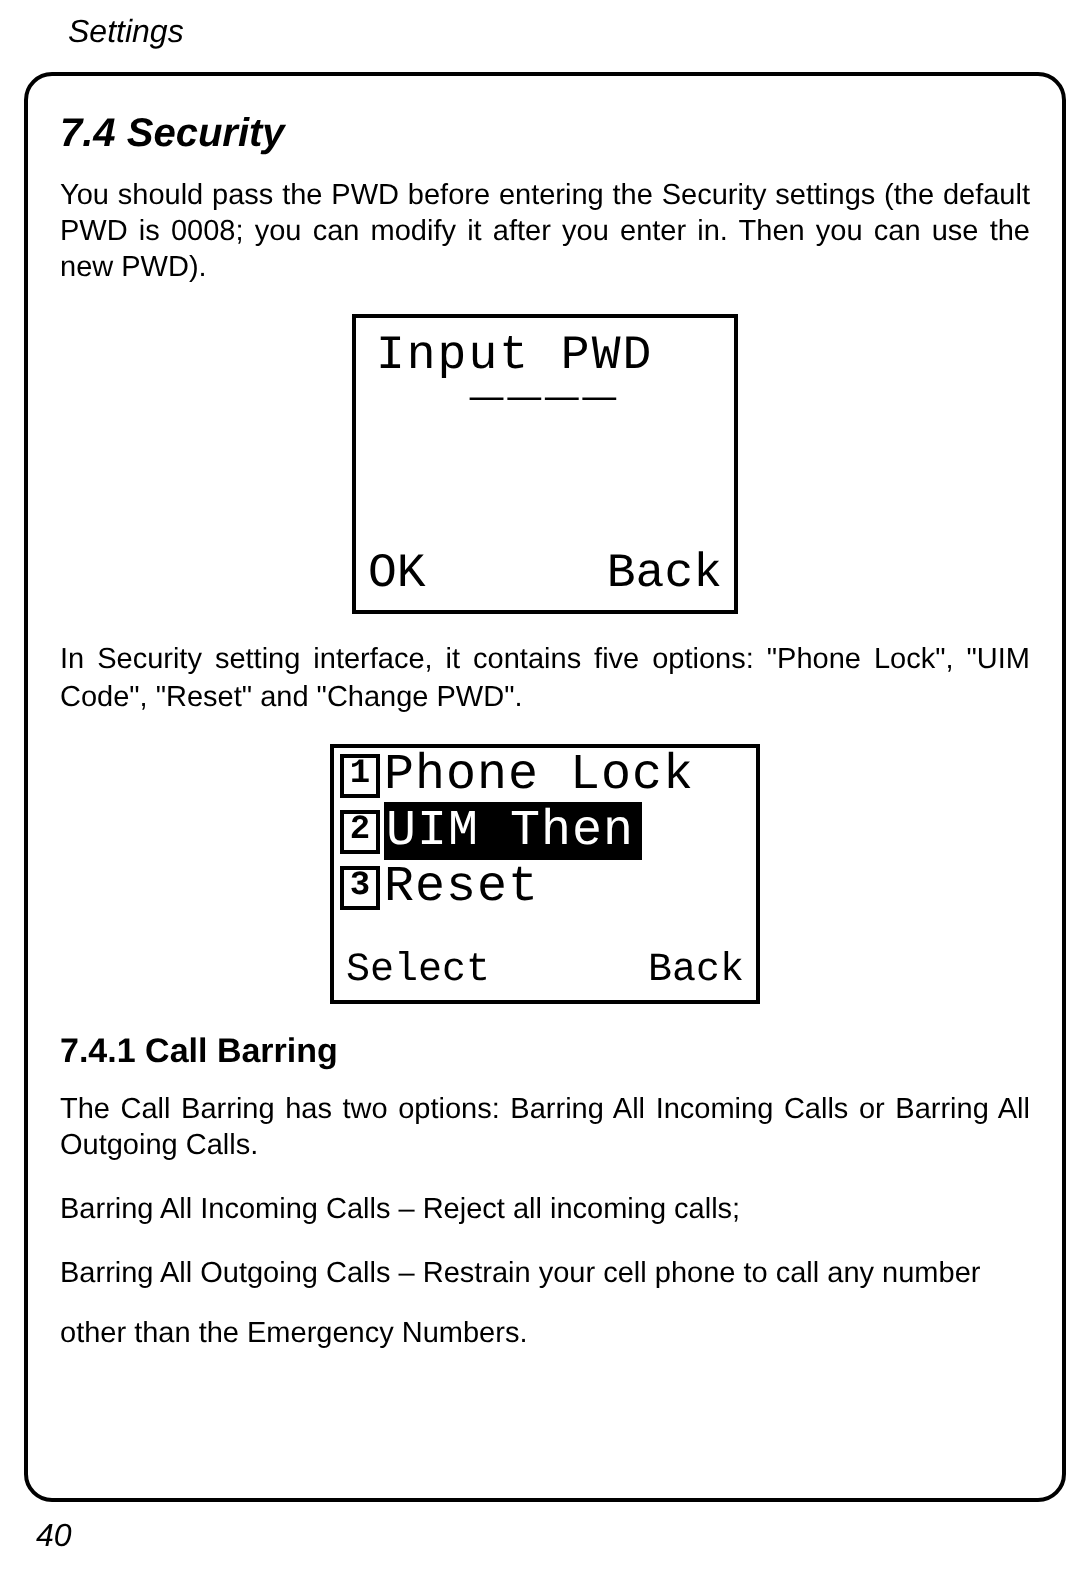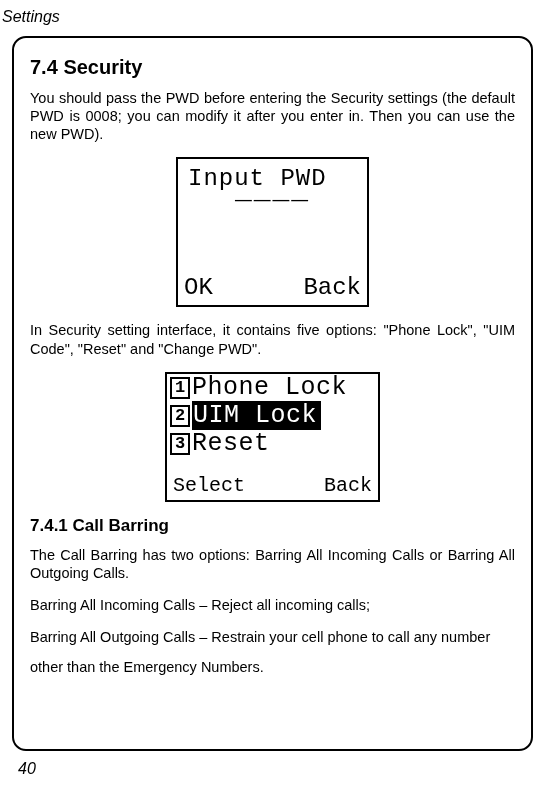--- a/index.html
+++ b/index.html
@@ -11,33 +11,34 @@
       width: 545px;
       height: 790px;
       font-family: Arial, Helvetica, sans-serif;
       background: #fff;
       color: #000;
       position: relative;
     }
     .page-header {
       font-style: italic;
       font-size: 16px;
-      padding: 8px 0 0 2px;
+      padding: 8px 0 0 34px;
     }
     .page-frame {
       border: 2px solid #000;
       border-radius: 14px;
       margin: 10px 12px 0 12px;
       padding: 18px 16px 20px 16px;
       height: 715px;
     }
     .heading-main {
       font-size: 20px;
       font-weight: bold;
       margin-bottom: 10px;
+      font-style: italic;
     }
     .body-text {
       font-size: 14.5px;
       text-align: justify;
       margin-bottom: 14px;
       line-height: 1.25;
     }
     .screen-image {
       display: block;
       margin: 0 auto 14px auto;
@@ -163,21 +164,21 @@
   <p class="body-text">In Security setting interface, it contains five options: "Phone Lock", "UIM Code", "Reset" and "Change PWD".</p>
 
   <div class="screen-image menu-screen">
     <div id="menu-items">
         <div class="menu-row">
           <span class="menu-num">1</span>
           <span class="menu-label">Phone Lock</span>
         </div>
         <div class="menu-row selected">
           <span class="menu-num">2</span>
-          <span class="menu-label">UIM Lock</span>
+          <span class="menu-label">UIM Then</span>
         </div>
         <div class="menu-row">
           <span class="menu-num">3</span>
           <span class="menu-label">Reset</span>
         </div>
       </div>
     <div class="menu-footer">
       <span>Select</span>
       <span>Back</span>
     </div>

